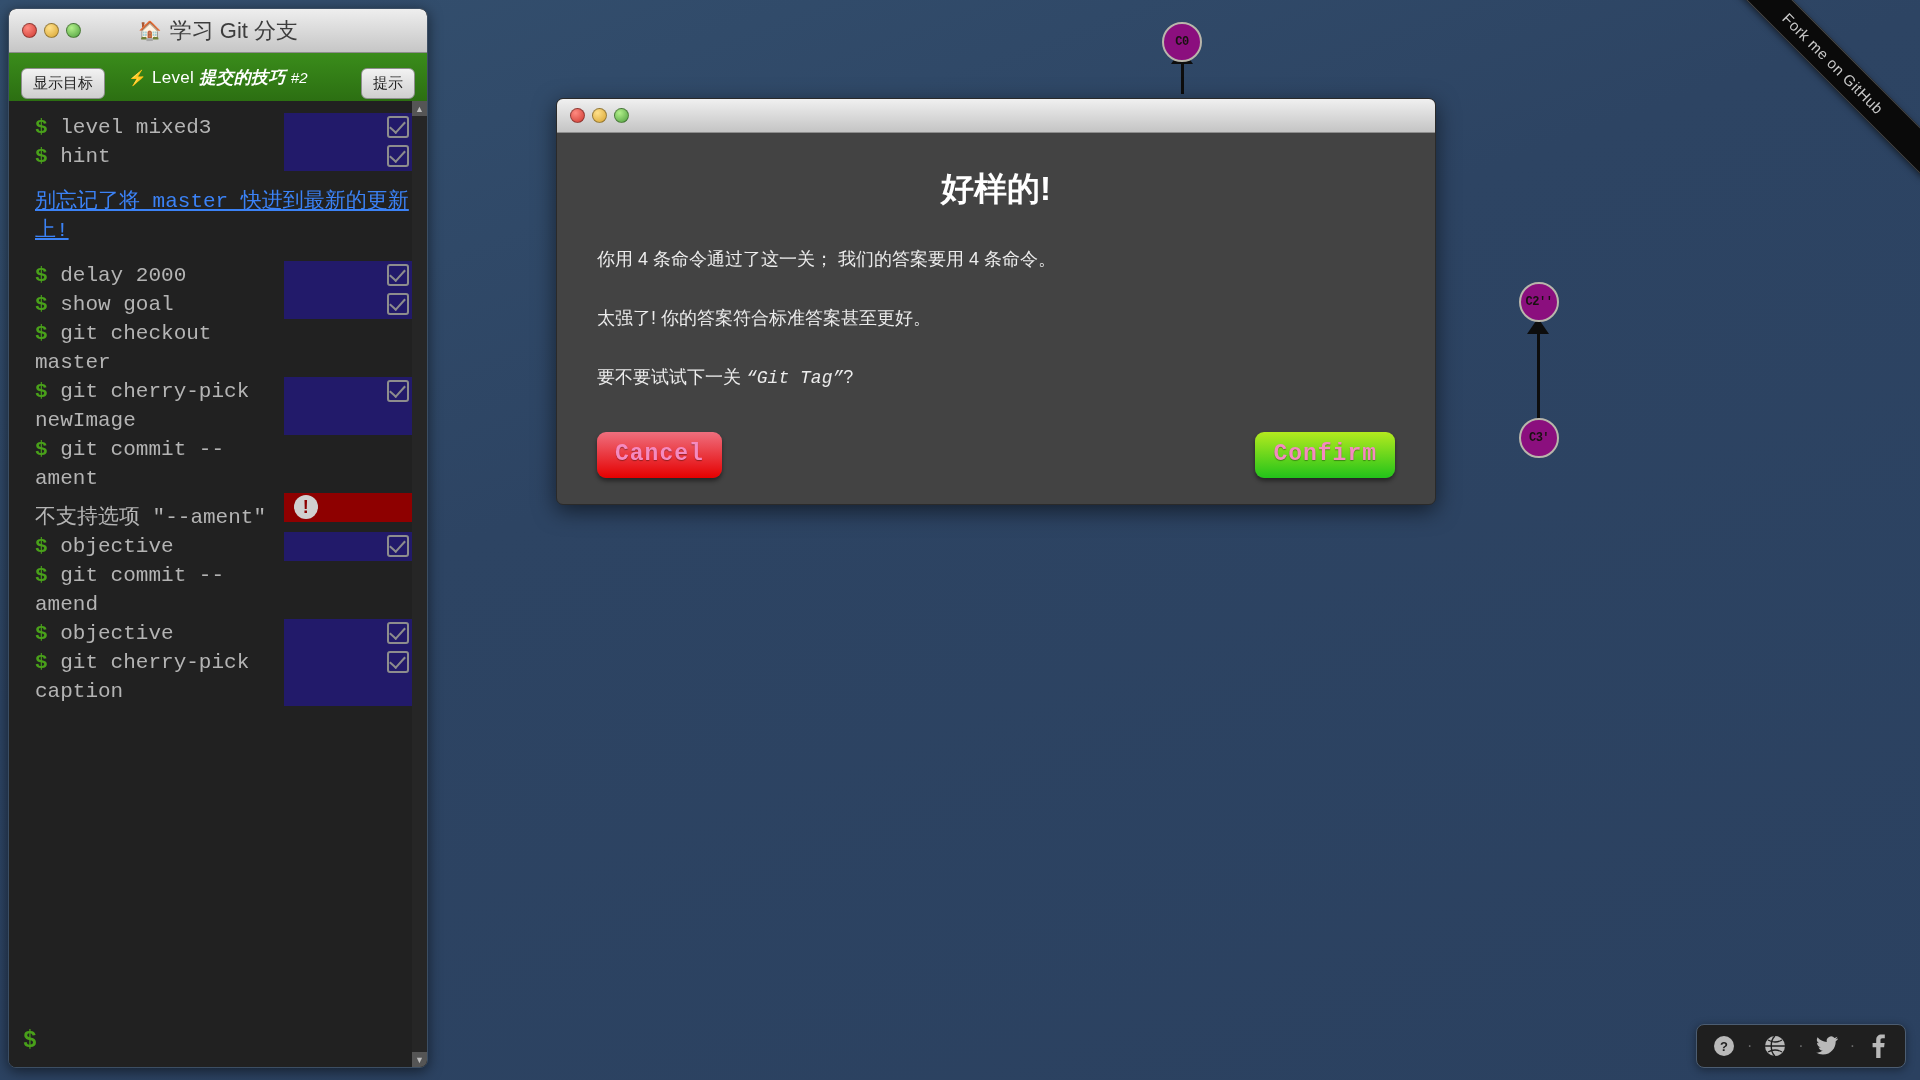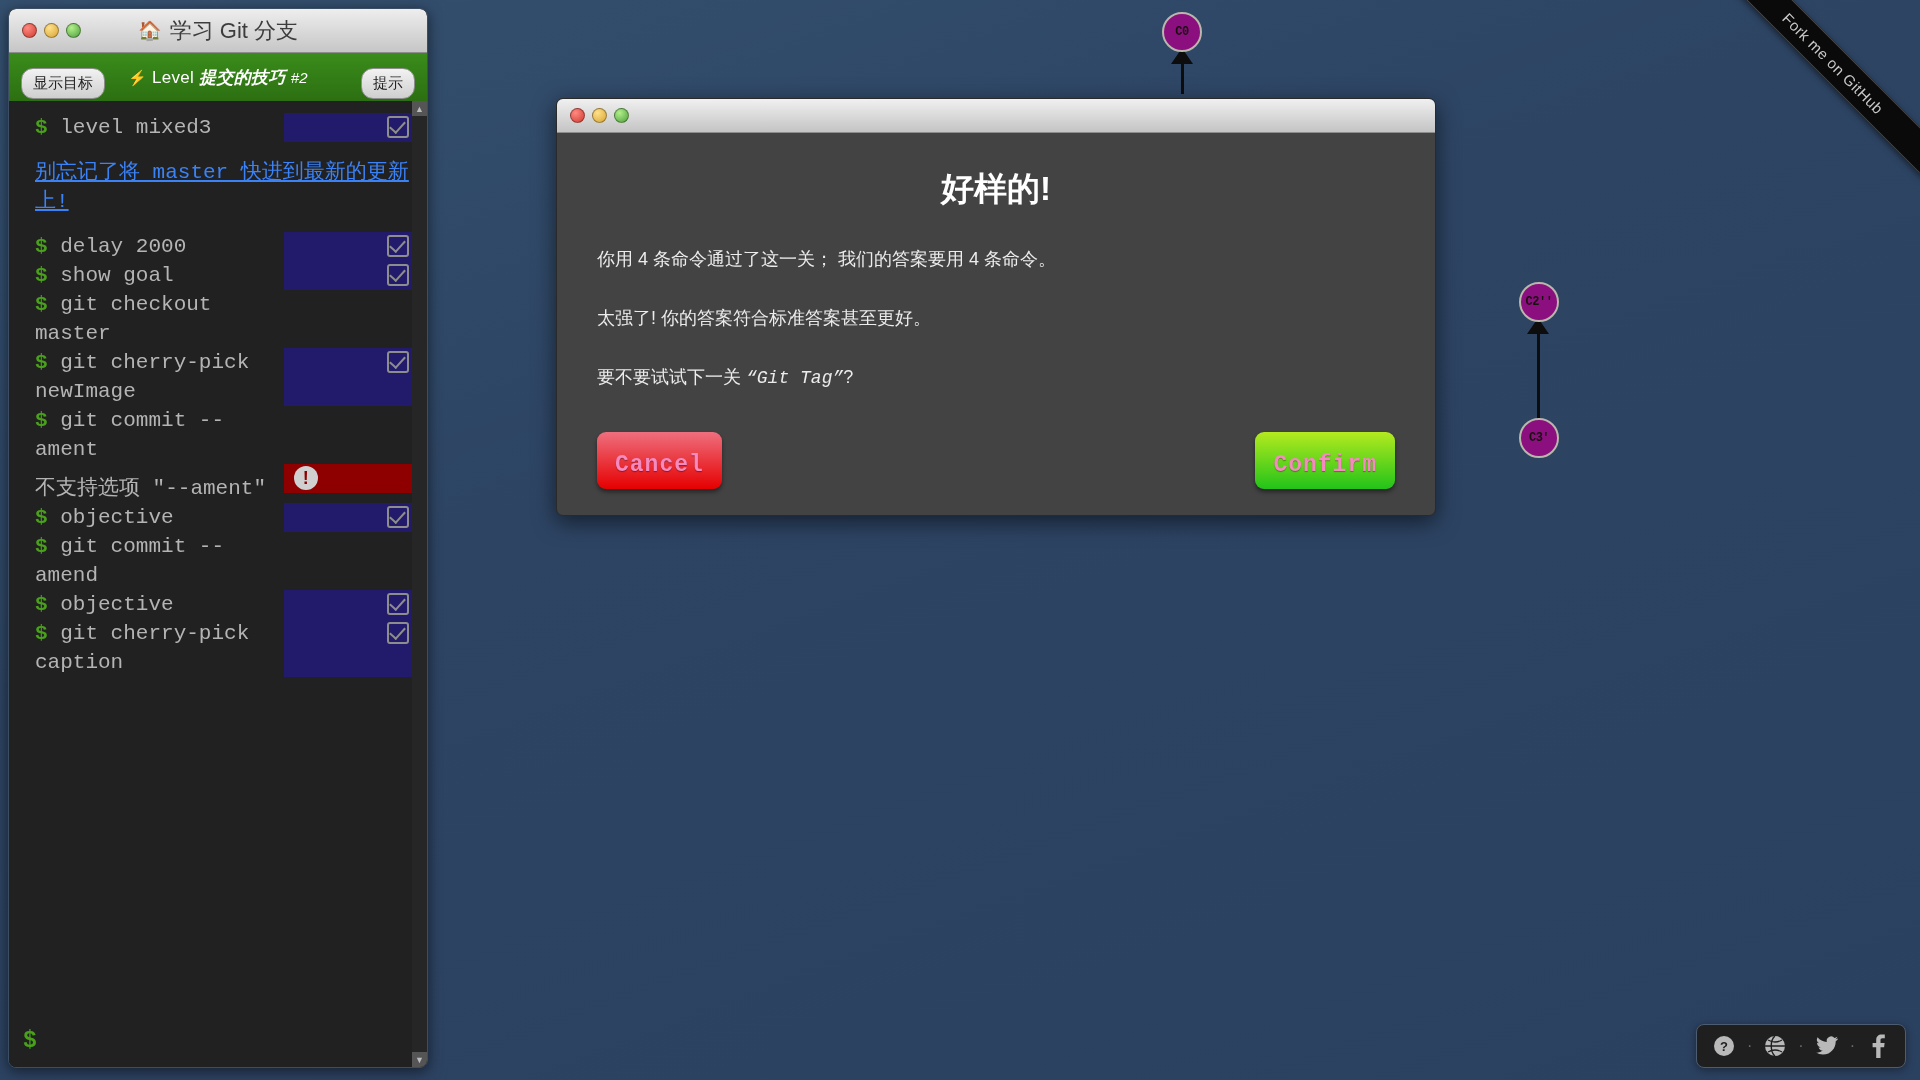--- a/index.html
+++ b/index.html
@@ -114,21 +114,21 @@
     background: #2f7a15;
     background: linear-gradient(#3a8c1b, #2c6f12);
     display: flex;
     align-items: center;
     padding: 0 12px;
     position: relative;
   }
   .btn-gray {
     background: linear-gradient(#f2f2f2, #cfcfcf);
     border: 1px solid #8e8e8e;
-    border-radius: 12px;
+    border-radius: 6px;
     padding: 5px 11px;
     font-size: 15px;
     color: #222;
     cursor: pointer;
     white-space: nowrap;
     margin-top: 12px;
   }
   .level-label {
     position: absolute;
     left: 0; right: 0;
@@ -296,21 +296,21 @@
   .modal-actions {
     display: flex;
     justify-content: space-between;
     align-items: center;
     margin-top: 40px;
   }
   .btn-3d {
     font-family: "Liberation Mono", monospace;
     font-size: 23px;
     font-weight: bold;
-    padding: 20px 18px 11px 18px;
+    padding: 9px 18px 11px 18px;
     border-radius: 9px;
     border: none;
     cursor: pointer;
     color: #f58ac0;
     text-shadow: 0 1px 1px rgba(0,0,0,0.35);
     box-shadow: 0 3px 4px rgba(0,0,0,0.45);
     letter-spacing: 1px;
   }
   .btn-cancel {
     background: linear-gradient(#ef6f7e, #e50000);
@@ -345,21 +345,21 @@
 </style>
 </head>
 <body>
 
 <div id="root">
 
   <div class="tree-layer">
 
     <div class="tree-edge" style="left:1181px; top:46px; height:48px;"></div>
     <div class="tree-arrow" style="left:1171px; top:48px;"></div>
-    <div class="commit-node" style="left:1162px; top:12px;">
+    <div class="commit-node" style="left:1162px; top:22px;">
       <span>C0</span>
     </div>
 
     <div class="tree-edge" style="left:1537px; top:318px; height:108px;"></div>
     <div class="tree-arrow" style="left:1527px; top:318px;"></div>
     <div class="commit-node" style="left:1519px; top:282px;">
       <span>C2''</span>
     </div>
     <div class="commit-node" style="left:1519px; top:418px;">
       <span>C3'</span>
@@ -397,20 +397,28 @@
       <div class="log-scroll">
         <div class="log-rows" id="log-rows">
             <div class="log-row">
               <div class="log-cmd-col"><span class="dollar">$</span> level mixed3</div>
               <div class="log-status-col">
                 <div class="status-block ok">
                   <div class="cbox"></div>
                 </div>
               </div>
             </div>
+            <div class="log-row">
+              <div class="log-cmd-col"><span class="dollar">$</span> hint</div>
+              <div class="log-status-col">
+                <div class="status-block ok">
+                  <div class="cbox"></div>
+                </div>
+              </div>
+            </div>
             <div class="log-spacer"></div>
             <div class="log-text-row">别忘记了将 master 快进到最新的更新上!</div>
             <div class="log-spacer"></div>
             <div class="log-row">
               <div class="log-cmd-col"><span class="dollar">$</span> delay 2000</div>
               <div class="log-status-col">
                 <div class="status-block ok">
                   <div class="cbox"></div>
                 </div>
               </div>

